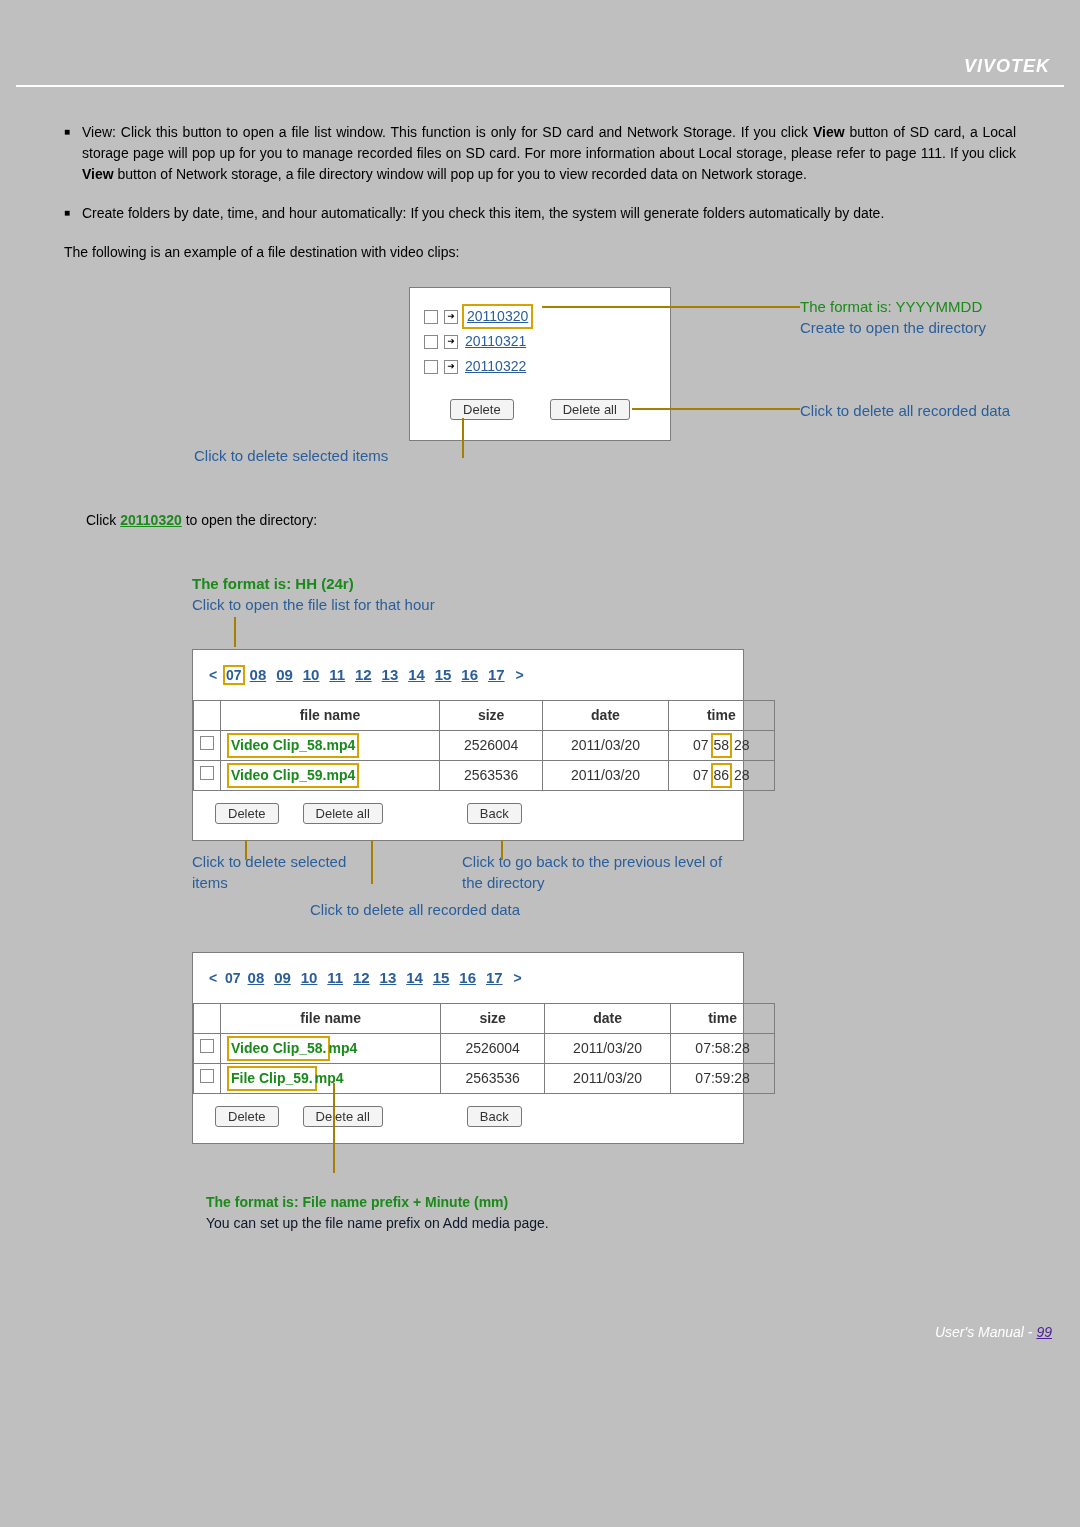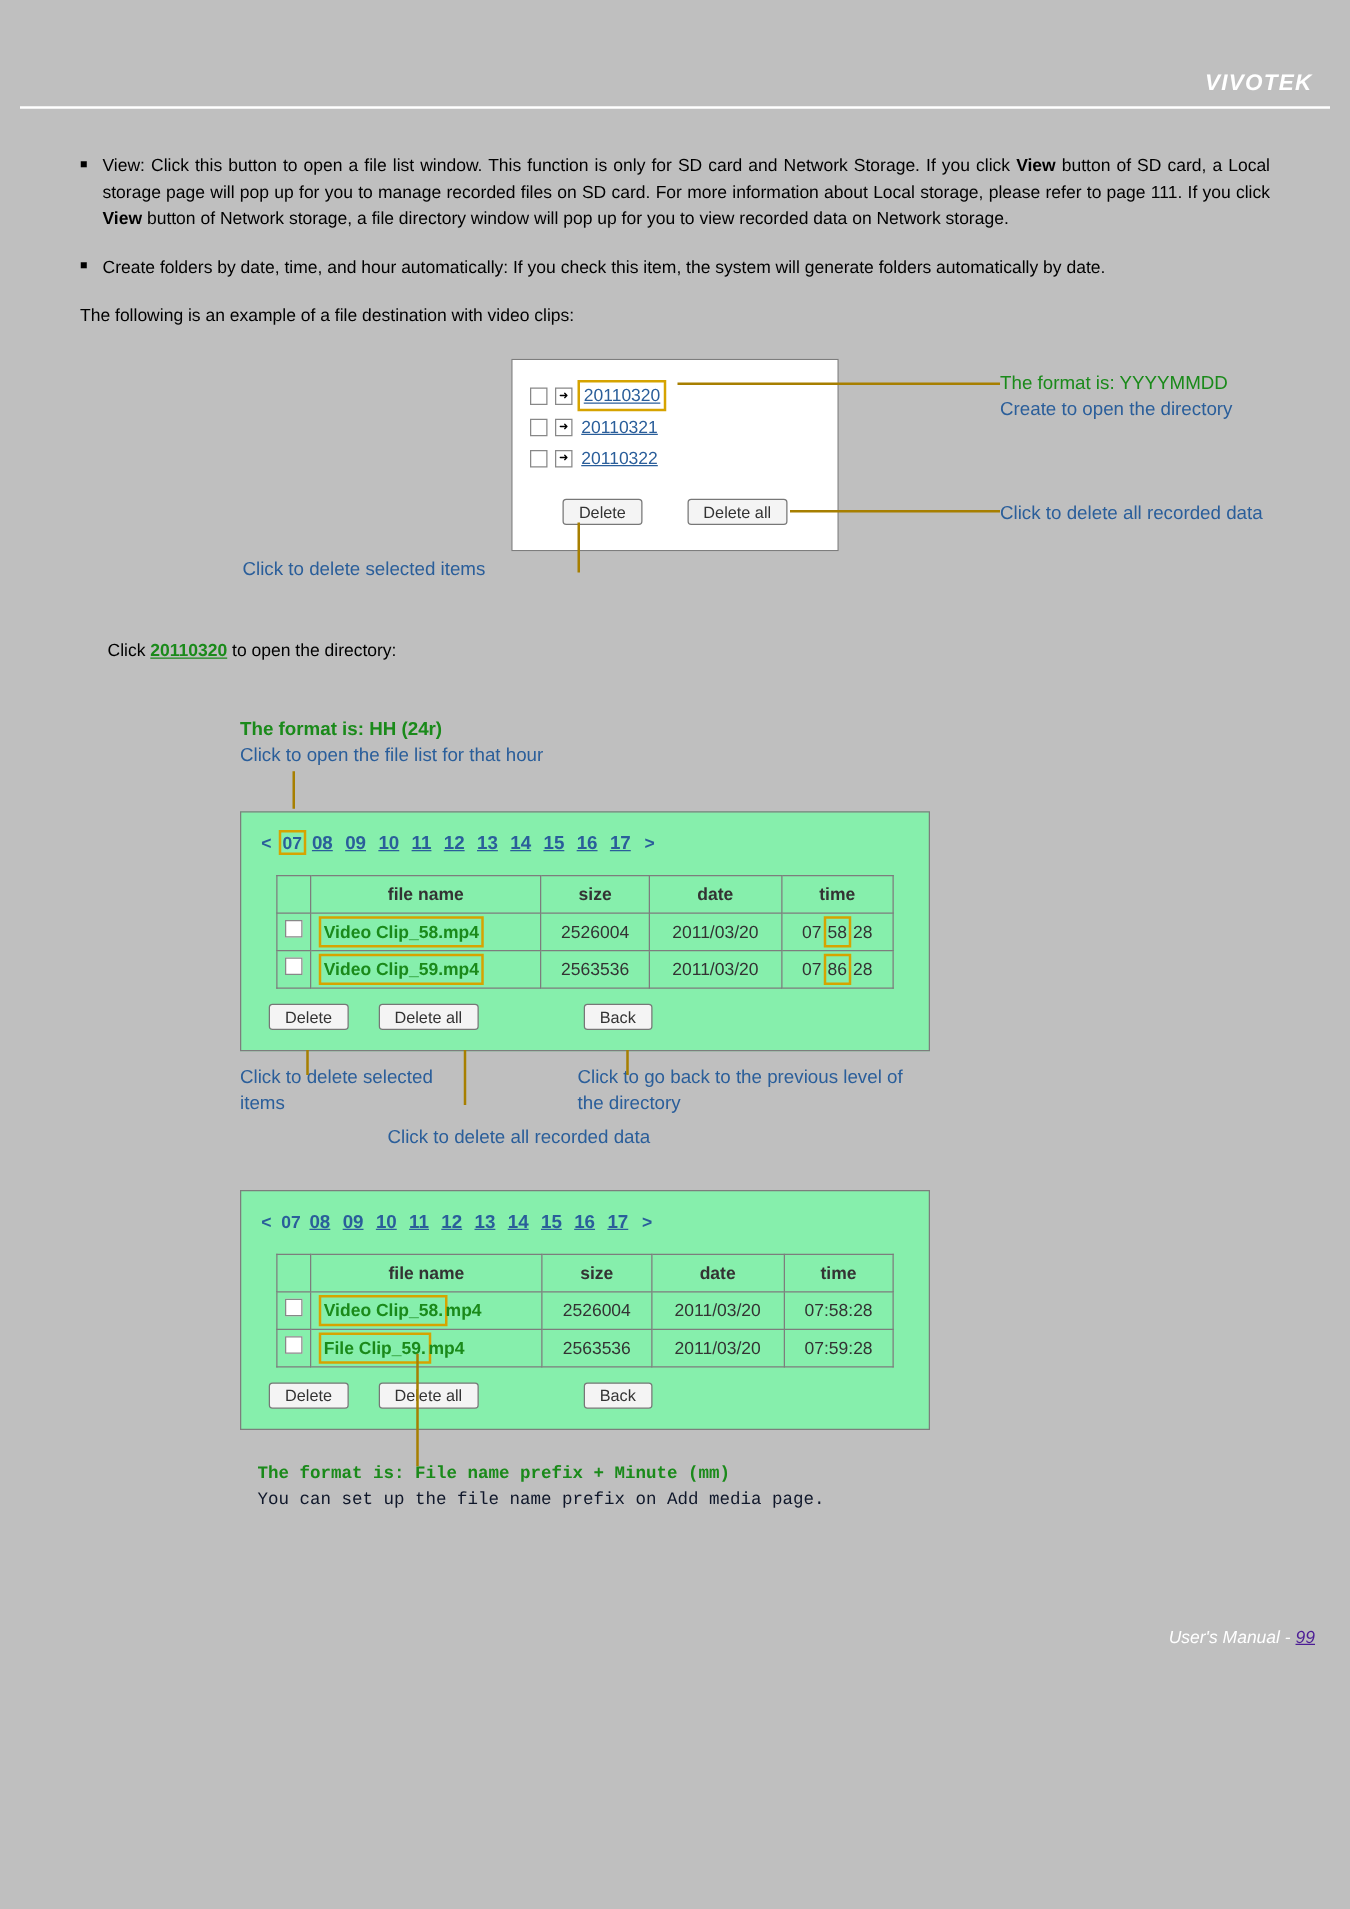--- a/index.html
+++ b/index.html
@@ -80,47 +80,47 @@
   .sentence { margin: 42px 0 24px 22px; }
   .green-link { color:#1a8a1a; text-decoration: underline; font-weight:bold; }
 
   .hh-wrap { margin-left: 128px; }
   .hh-header .green { color:#1a8a1a; font-weight:bold; }
   .hh-header { color:#2a5e9a; font-size:15px; line-height:1.4; margin-bottom: 2px; margin-top: 42px;}
   .tick { width:2px; height: 30px; background:#a77f00; margin: 2px 0 2px 42px;}
 
   .filebox {
     border: 1px solid #7d7d7d;
-    background: #86efac;
+    background: #ffffff;
     width: 552px;
     padding: 14px 0 16px 0;
     position: relative;
   }
   .hourbar { padding: 0 12px 14px 12px; }
   .hourbar a { color:#2a5e9a; text-decoration: underline; font-weight:bold; font-size:15px; margin: 0 3px;}
   .hourbar .nolink { color:#2a5e9a; font-weight:bold; text-decoration:none; }
   .arrow { color:#2a5e9a; font-weight:bold; padding: 0 4px;}
   .hourbar .hl07 { outline: 2px solid #d6a300; padding:0 1px;}
 
-  table.ftable { border-collapse: collapse; width: 494px; margin: 0 auto; font-size:14px;}
+  table.ftable { border-collapse: collapse; width: 582px; margin: 0 auto; font-size:14px;}
   table.ftable th, table.ftable td { border:1px solid #7d7d7d; padding: 4px 6px; text-align:center; color:#333;}
   table.ftable td.cbcell { width: 24px; }
   table.ftable td.fname { text-align:left; padding-left:8px;}
   .flink { color:#1a8a1a; font-weight:bold; }
   .minbox { outline: 2px solid #d6a300; display:inline-block; padding:0 1px;}
 
   .file-btns { display:flex; gap: 28px; margin: 12px 0 0 22px; }
   .file-btns.center3 { gap: 24px; }
 
   .ann-row3 { display:flex; color:#2a5e9a; font-size:15px; margin-top:10px; margin-left:128px; width:560px;}
   .ann-row3 > div { line-height:1.4; }
 
   .ann-deleteall2 { margin-left: 246px; margin-top: 6px; color:#2a5e9a; font-size:15px;}
 
-  .mm-note { margin-left: 142px; margin-top: 25px; font-family: Liberation Mono, monospace;}
+  .mm-note { margin-left: 142px; margin-top: 48px;}
   .mm-note .green { color:#1a8a1a; font-weight:bold;}
   .mm-note .blue { color:#0f172a; }
 
   .footer { text-align:right; font-style:italic; color:#fff; font-size:14px; padding: 50px 28px 30px 0;}
   .footer .pg { color:#4c1d95; font-style:italic;text-decoration:underline;}
 </style>
 </head>
 <body>
 
 <div class="page">

